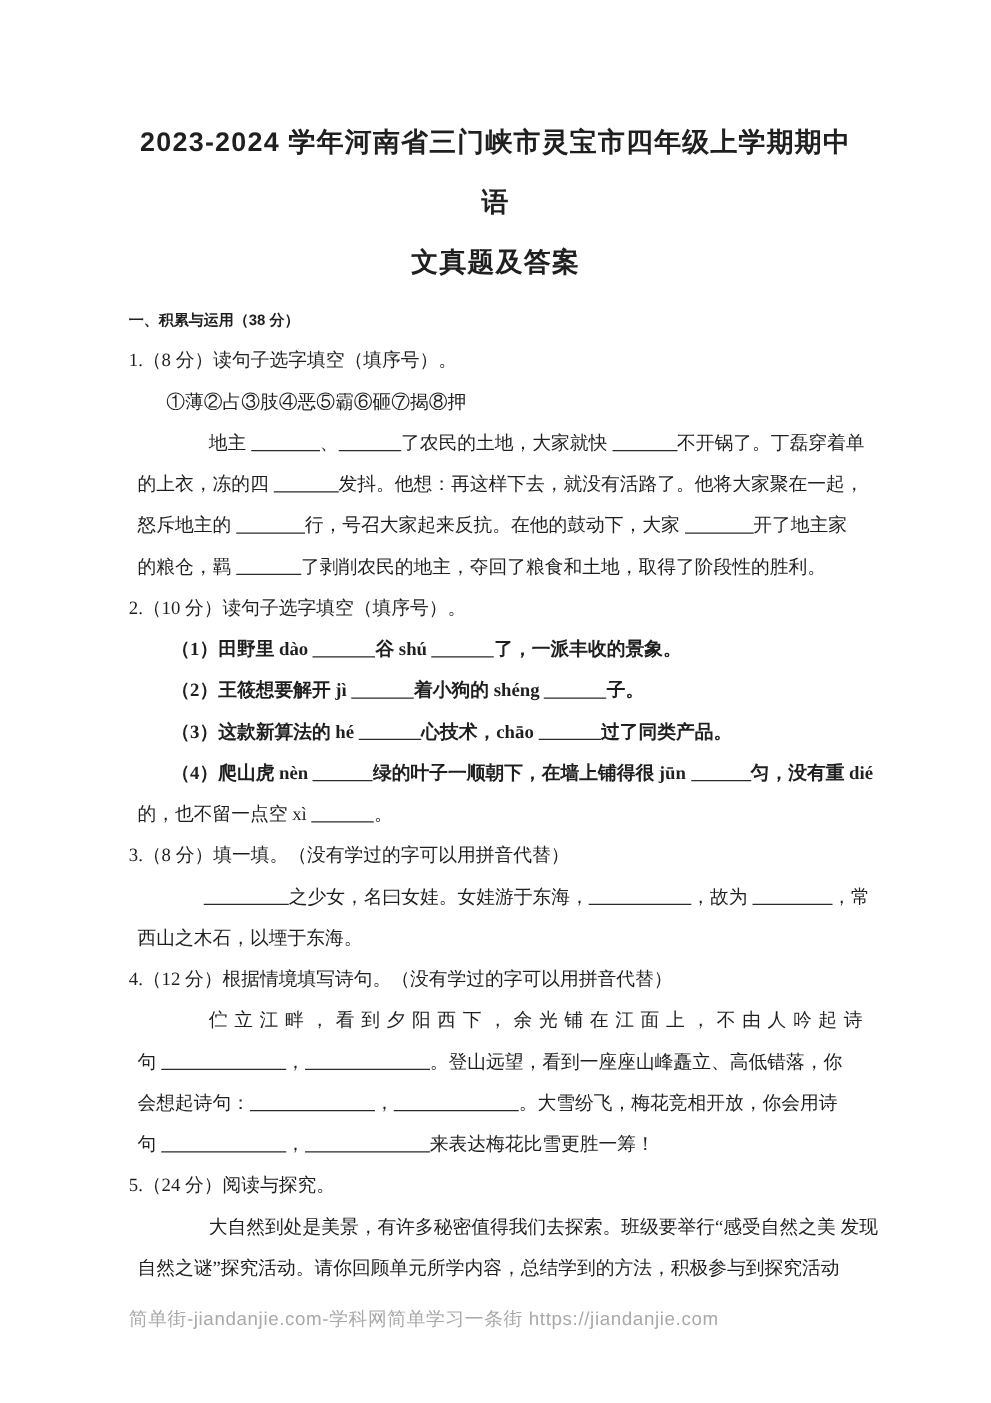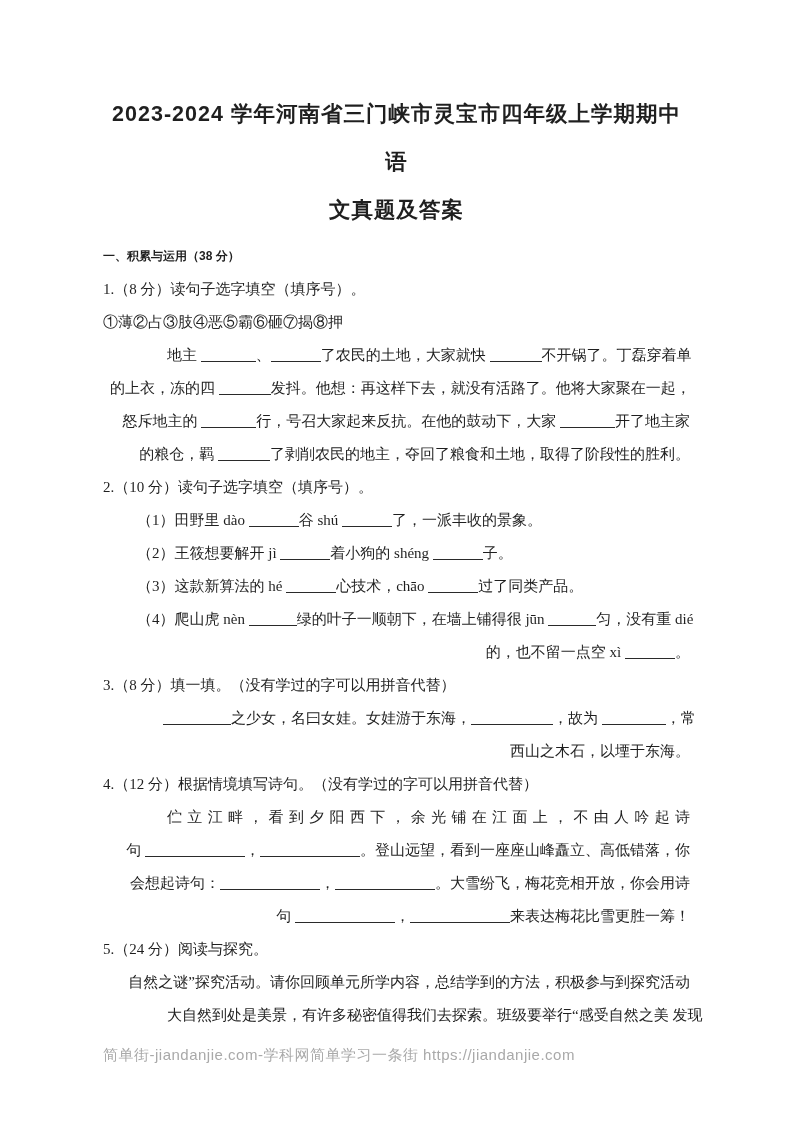--- a/index.html
+++ b/index.html
@@ -25,23 +25,23 @@
     text-align:center;
     letter-spacing:1px;
   }
   .content{margin-top:6px;font-size:15px;}
   .line{height:33px;line-height:33px;white-space:nowrap;}
   .heading{
     font-family:"Liberation Sans","DejaVu Sans",sans-serif;
     font-weight:bold;
     font-size:12px;
   }
-  .opt{font-family:Liberation Serif, serif;}
-  .sub{margin-left:34px;}
-  .cont{margin-left:7px;text-align:right;}
+  .opt{margin-left:30px;font-family:Liberation Serif, serif;}
+  .sub{margin-left:34px;font-weight:bold;}
+  .cont{margin-left:7px;}
   .pfirst{margin-left:64px;}
   .pfirst2{margin-left:60px;}
   .spread{width:523px;text-align:justify;text-align-last:justify;}
   .blank{
     display:inline-block;
     border-bottom:1px solid var(--blank-color);
     height:14px;
     vertical-align:-2px;
   }
   .footer{
@@ -79,18 +79,18 @@
         <div class="line cont"><span>的，也不留一点空 xì </span><span class="blank" style="width: 50px;"></span><span>。</span></div>
         <div class="line q"><span>3.（8 分）填一填。（没有学过的字可以用拼音代替）</span></div>
         <div class="line pfirst2"><span class="blank" style="width: 68px;"></span><span>之少女，名曰女娃。女娃游于东海，</span><span class="blank" style="width: 82px;"></span><span>，故为 </span><span class="blank" style="width: 64px;"></span><span>，常</span></div>
         <div class="line cont"><span>西山之木石，以堙于东海。</span></div>
         <div class="line q"><span>4.（12 分）根据情境填写诗句。（没有学过的字可以用拼音代替）</span></div>
         <div class="line pfirst spread"><span>伫立江畔，看到夕阳西下，余光铺在江面上，不由人吟起诗</span></div>
         <div class="line cont"><span>句 </span><span class="blank" style="width: 100px;"></span><span>，</span><span class="blank" style="width: 100px;"></span><span>。登山远望，看到一座座山峰矗立、高低错落，你</span></div>
         <div class="line cont"><span>会想起诗句：</span><span class="blank" style="width: 100px;"></span><span>，</span><span class="blank" style="width: 100px;"></span><span>。大雪纷飞，梅花竞相开放，你会用诗</span></div>
         <div class="line cont"><span>句 </span><span class="blank" style="width: 100px;"></span><span>，</span><span class="blank" style="width: 100px;"></span><span>来表达梅花比雪更胜一筹！</span></div>
         <div class="line q"><span>5.（24 分）阅读与探究。</span></div>
+        <div class="line pfirst"><span>大自然到处是美景，有许多秘密值得我们去探索。班级要举行“感受自然之美 发现</span></div>
         <div class="line cont"><span>自然之谜”探究活动。请你回顾单元所学内容，总结学到的方法，积极参与到探究活动</span></div>
-        <div class="line pfirst"><span>大自然到处是美景，有许多秘密值得我们去探索。班级要举行“感受自然之美 发现</span></div>
       </div>
   </div>
   <div class="footer">简单街-jiandanjie.com-学科网简单学习一条街 https://jiandanjie.com</div>
 </div>
 
 </body></html>

